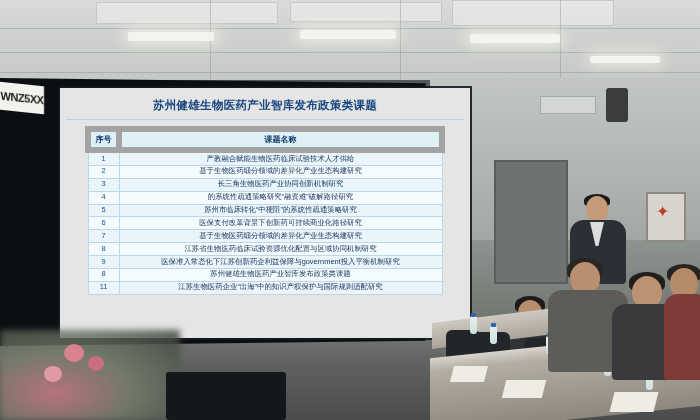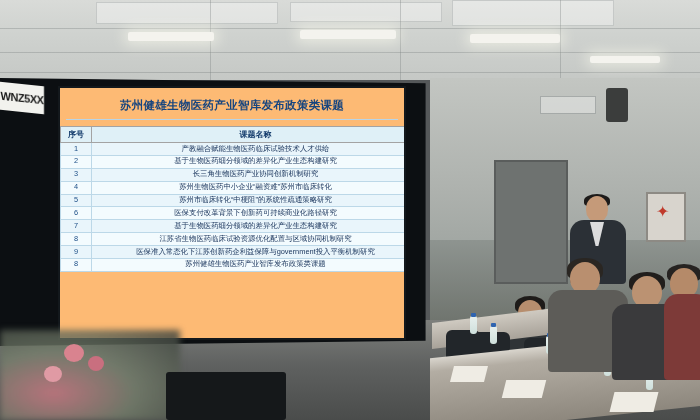--- a/index.html
+++ b/index.html
@@ -101,22 +101,22 @@
     position: absolute;
     left: 0px; top: 78px;
     width: 444px; height: 268px;
     background: #0c0f12;
     transform: perspective(760px) rotateY(4deg);
     transform-origin: left center;
   }
   .slide {
     position: absolute;
     left: 60px; top: 88px;
-    width: 344px; height: 250px;
-    background: #fdba74;
+    width: 410px; height: 250px;
+    background: #e5e5e5;
     box-shadow: 0 0 0 2px rgba(20,25,30,0.9);
     overflow: hidden;
   }
   .slide-title {
     margin: 10px 6px 6px 6px;
     text-align: center;
     color: #17457f;
     font-weight: bold;
     font-size: 11.5px;
     letter-spacing: 0.3px;
@@ -126,21 +126,21 @@
   }
   table.slide-table {
     width: 360px;
     margin: 4px auto 0 auto;
     border-collapse: collapse;
     font-size: 7.4px;
     color: #17325a;
   }
   table.slide-table th {
     background: #dff0f7;
-    border: 1px solid #a3a3a3;
+    border: 6px solid #a3a3a3;
     font-weight: bold;
     padding: 2px 0;
     font-size: 8px;
     color: #123a6b;
   }
   table.slide-table td {
     border: 1px solid #bcd8e8;
     padding: 1.5px 2px;
     line-height: 1.2;
   }
@@ -330,21 +330,21 @@
           <tr>
             <td class="idx">2</td>
             <td class="topic">基于生物医药细分领域的差异化产业生态构建研究</td>
           </tr>
           <tr>
             <td class="idx">3</td>
             <td class="topic">长三角生物医药产业协同创新机制研究</td>
           </tr>
           <tr>
             <td class="idx">4</td>
-            <td class="topic">苏州生物医药中小企业“融资难”苏州市临床转化</td>
+            <td class="topic">的系统性疏通策略研究“融资难”破解路径研究</td>
           </tr>
           <tr>
             <td class="idx">5</td>
             <td class="topic">苏州市临床转化“中梗阻”的系统性疏通策略研究</td>
           </tr>
           <tr>
             <td class="idx">6</td>
             <td class="topic">医保支付改革背景下创新药可持续商业化路径研究</td>
           </tr>
           <tr>
@@ -355,20 +355,24 @@
             <td class="idx">8</td>
             <td class="topic">江苏省生物医药临床试验资源优化配置与区域协同机制研究</td>
           </tr>
           <tr>
             <td class="idx">9</td>
             <td class="topic">医保准入常态化下江苏创新药企利益保障与government投入平衡机制研究</td>
           </tr>
           <tr>
             <td class="idx">8</td>
             <td class="topic">苏州健雄生物医药产业智库发布政策类课题</td>
+          </tr>
+          <tr>
+            <td class="idx">11</td>
+            <td class="topic">江苏生物医药企业“出海”中的知识产权保护与国际规则适配研究</td>
           </tr>
         </tbody>
     </table>
   </div>
 
   <div class="left-banner">WNZ5XX</div>
 
   <div class="person" id="presenter">
     <div class="hair"></div>
     <div class="head"></div>

